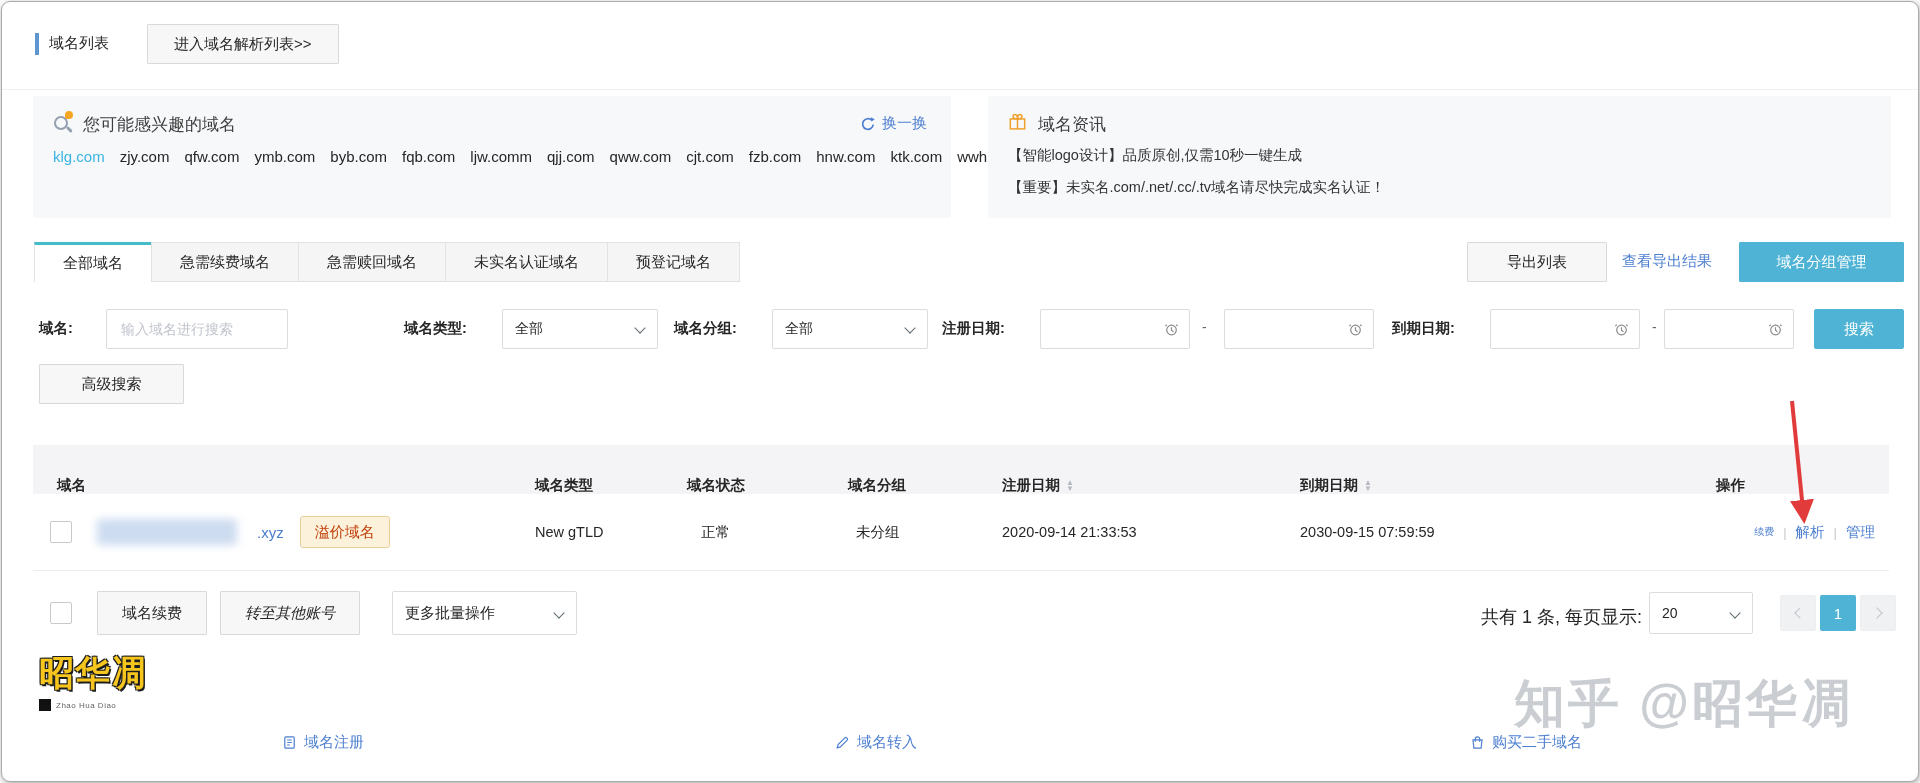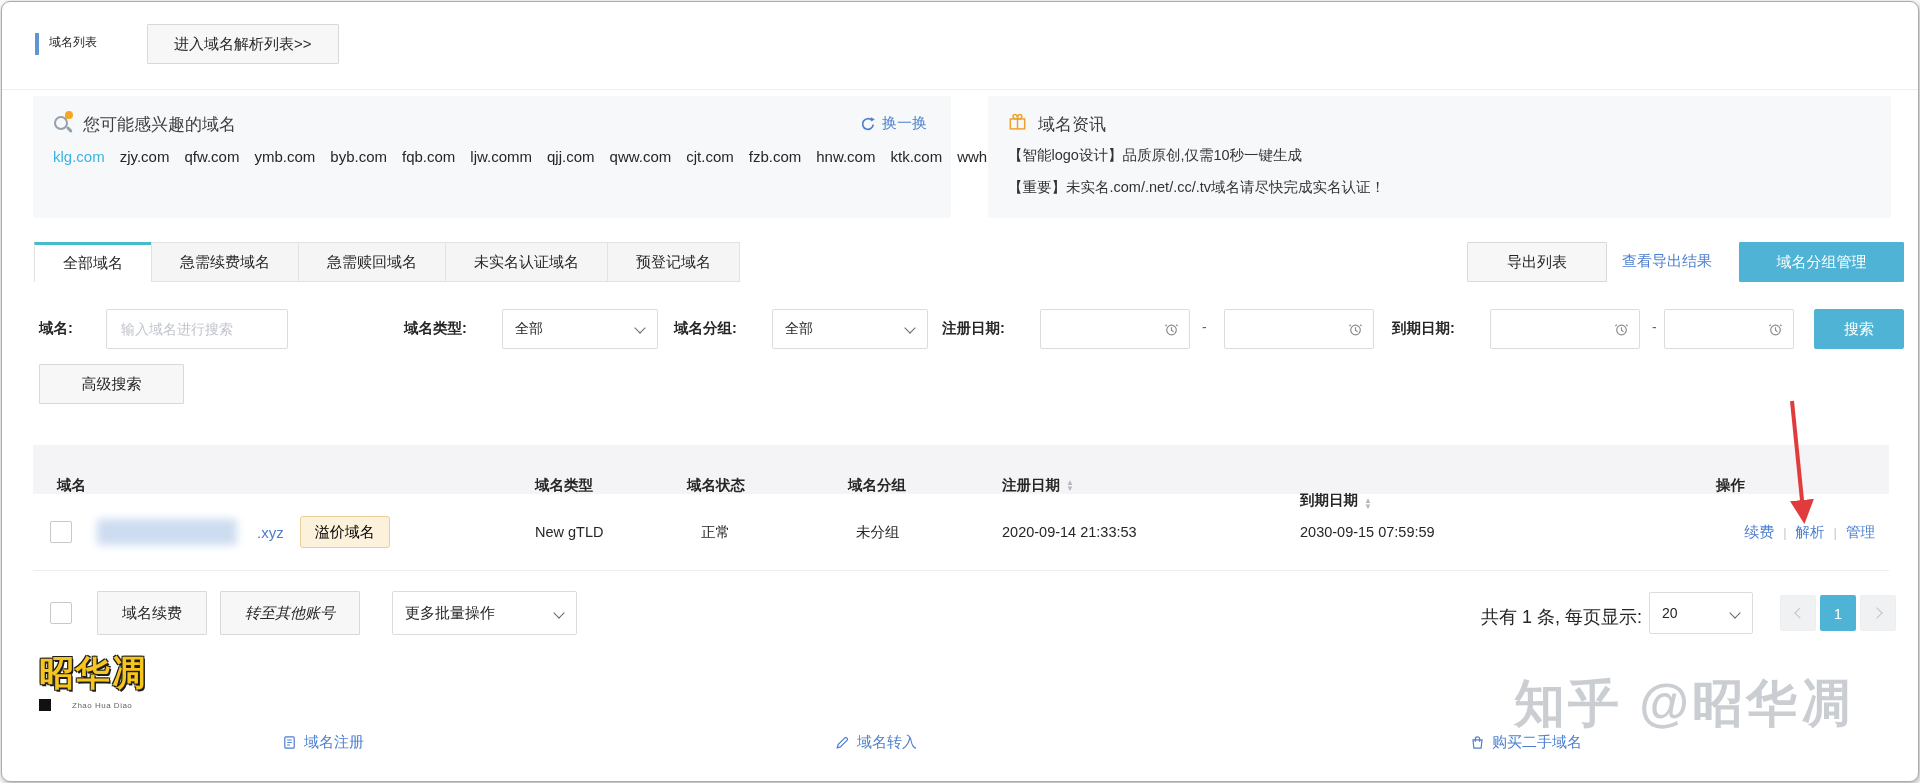--- a/index.html
+++ b/index.html
@@ -2,21 +2,21 @@
 <html><head>
 <meta charset="utf-8">
 <style>
   html,body{margin:0;padding:0;width:1920px;height:783px;overflow:hidden;background:#fff;
     font-family:"Liberation Sans","DejaVu Sans",sans-serif;color:#262626;}
   .abs{position:absolute;}
   #page{position:absolute;left:1px;top:1px;width:1916px;height:779px;background:#fff;
     border:1px solid #ababab;border-radius:9px;box-shadow:1px 2px 7px rgba(0,0,0,.35);overflow:hidden;}
   
   .accent-bar{left:33px;top:31px;width:4px;height:22px;background:#5e96d2;}
-  .page-title{left:47px;top:32px;font-size:12px;color:#262626;}
+  .page-title{left:47px;top:32px;font-size:15px;color:#262626;}
   .btn{display:inline-flex;align-items:center;justify-content:center;background:#f7f7f7;
     border:1px solid #d9d9d9;color:#262626;font-size:15px;cursor:pointer;box-sizing:border-box;border-radius:1px;}
   .header-divider{left:0;top:87px;width:1916px;height:1px;background:#efefef;}
   
   .panel{background:#f7f8fa;border-radius:2px;}
   .panel-title{font-size:17px;color:#3d3d3d;}
   .link{color:#4d7fd0;cursor:pointer;text-decoration:none;}
   .domains{font-size:15px;line-height:33px;color:#262626;}
   .domains span{margin-right:15px;}
   .domains .hl{color:#3ab4e2;}
@@ -41,21 +41,21 @@
     transform:rotate(45deg);position:absolute;right:13px;top:14px;}
   .dash{font-size:14px;color:#666;}
   
   .thead{left:31px;top:443px;width:1856px;height:49px;background:#f4f4f6;}
   .thead .hcell{position:absolute;top:16px;height:49px;display:flex;align-items:center;font-size:14.5px;font-weight:600;color:#262626;}
   .sort{display:inline-flex;flex-direction:column;margin-left:6px;color:#b4b9c0;font-size:8px;line-height:6px;}
   .trow{left:31px;top:492px;width:1856px;height:76px;border-bottom:1px solid #ececec;}
   .trow .cell{position:absolute;top:0;height:76px;display:flex;align-items:center;font-size:14.5px;color:#262626;}
   .checkbox{box-sizing:border-box;width:22px;height:22px;background:#fff;border:1px solid #c9c9c9;border-radius:2px;cursor:pointer;}
   .blur-block{background:#cddcf0;filter:blur(4px);border-radius:3px;}
-  .badge{box-sizing:border-box;height:32px;line-height:30px;padding:0 14px;font-size:15px;color:#000000;
+  .badge{box-sizing:border-box;height:32px;line-height:30px;padding:0 14px;font-size:15px;color:#c2410c;
     background:#fcf1da;border:1px solid #e8cf9a;border-radius:3px;}
   .sep{color:#c9c9c9;margin:0 9px;font-size:13px;}
   
   .pagebox{box-sizing:border-box;width:36px;height:36px;display:inline-flex;align-items:center;justify-content:center;
     border-radius:2px;cursor:pointer;}
   .pagebox.ghost{background:#f0f1f3;border:1px solid #eceef0;}
   .pagebox.cur{background:#4eb3d4;color:#fff;font-size:15px;}
   .pchev{display:inline-block;width:7px;height:7px;border-right:1.8px solid #c0c4ca;border-bottom:1.8px solid #c0c4ca;}
   .pchev.left{transform:rotate(135deg);margin-left:3px;}
   .pchev.right{transform:rotate(-45deg);margin-right:3px;}
@@ -170,21 +170,21 @@
     <div class="hcell" style="left:502px;">域名类型</div>
     <div class="hcell" style="left:654px;">域名状态</div>
     <div class="hcell" style="left:815px;">域名分组</div>
     <div class="hcell" style="left:969px;">
       <span>注册日期</span>
       <span class="sort">
           <span>▲</span>
           <span>▼</span>
         </span>
     </div>
-    <div class="hcell" style="left:1267px;align-items:flex-end;">
+    <div class="hcell" style="left:1267px;">
       <span>到期日期</span>
       <span class="sort">
           <span>▲</span>
           <span>▼</span>
         </span>
     </div>
     <div class="hcell" style="left:1683px;">操作</div>
   </div>
 
   <div class="abs trow">
@@ -195,21 +195,21 @@
       <span class="blur-block" style="width:140px;height:26px;"></span>
       <span class="link" style="margin-left:20px;font-size:15px;">.xyz</span>
       <span class="badge" style="margin-left:16px;">溢价域名</span>
     </div>
     <div class="cell" style="left:502px;">New gTLD</div>
     <div class="cell" style="left:668px;">正常</div>
     <div class="cell" style="left:823px;">未分组</div>
     <div class="cell" style="left:969px;">2020-09-14 21:33:53</div>
     <div class="cell" style="left:1267px;">2030-09-15 07:59:59</div>
     <div class="cell" style="right:14px;">
-      <span class="link" style="font-size:15px;">续费</span>
+      <span class="link" style="font-size:10px;">续费</span>
       <span class="sep">|</span>
       <span class="link" style="font-size:14.5px;">解析</span>
       <span class="sep">|</span>
       <span class="link" style="font-size:14.5px;">管理</span>
     </div>
   </div>
 
   <span class="abs checkbox" style="left:48px;top:600px;"></span>
   <div class="abs btn" style="left:95px;top:589px;height:44px;padding:0 24px;">域名续费</div>
   <div class="abs btn" style="left:218px;top:589px;height:44px;padding:0 24px;font-style:italic;">转至其他账号</div>
@@ -227,21 +227,21 @@
         <i class="pchev left"></i>
       </span>
     <span class="pagebox cur">1</span>
     <span class="pagebox ghost">
         <i class="pchev right"></i>
       </span>
   </div>
 
   <div class="abs" style="left:37px;top:648px;">
     <div class="logo-text">昭华凋</div>
-    <div style="display:flex;align-items:center;gap:21px;margin-top:2px;">
+    <div style="display:flex;align-items:center;gap:5px;margin-top:2px;">
       <span class="logo-seal"></span>
       <span class="logo-sub">Zhao Hua Diao</span>
     </div>
   </div>
 
   <div class="abs footer-link" style="left:280px;top:731px;">
     <svg width="15" height="15" viewBox="0 0 15 15" fill="none" stroke="#4d7fd0" stroke-width="1.2">
         <rect x="2.8" y="1.8" width="9.4" height="11.4" rx="1"></rect>
         <path d="M5.2 5h4.6M5.2 7.5h4.6M5.2 10h2.6"></path>
       </svg>

